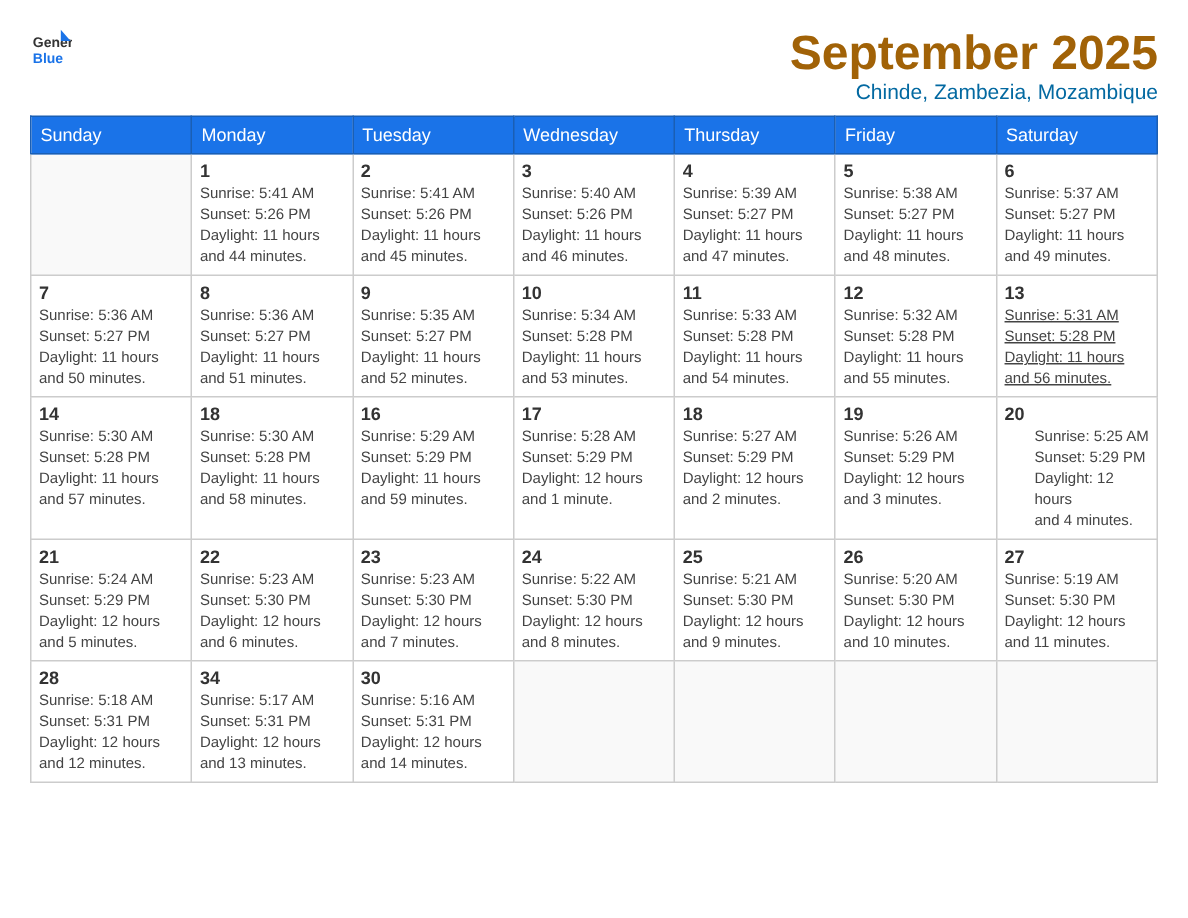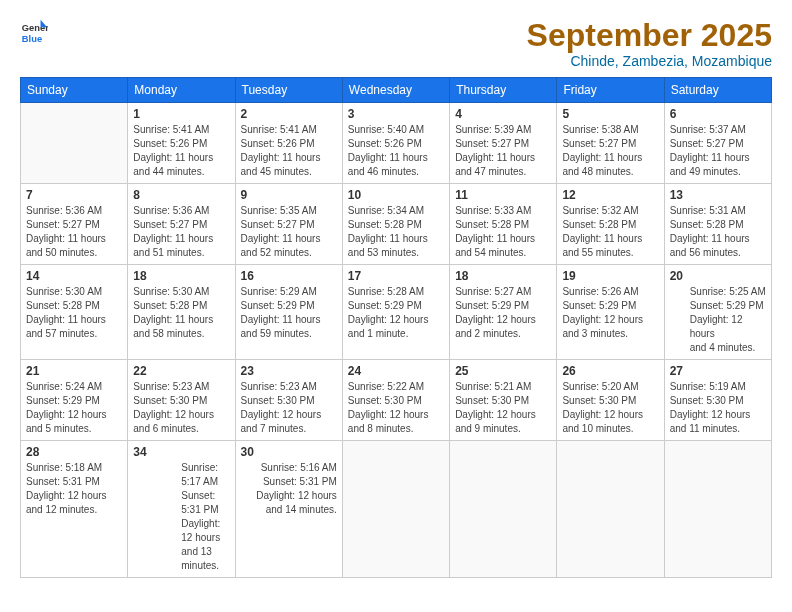--- a/index.html
+++ b/index.html
@@ -199,21 +199,21 @@
           </td>
           <td>
             <div class="day-number">12</div>
             <div class="day-info" style="white-space: pre-line;">Sunrise: 5:32 AM
 Sunset: 5:28 PM
 Daylight: 11 hours
 and 55 minutes.</div>
           </td>
           <td>
             <div class="day-number">13</div>
-            <div class="day-info" style="white-space: pre-line;">Sunrise: 5:31 AM
+            <div class="day-info" style="white-space: pre-line; text-decoration: underline;">Sunrise: 5:31 AM
 Sunset: 5:28 PM
 Daylight: 11 hours
 and 56 minutes.</div>
           </td>
         </tr>
         <tr>
           <td>
             <div class="day-number">14</div>
             <div class="day-info" style="white-space: pre-line;">Sunrise: 5:30 AM
 Sunset: 5:28 PM
@@ -317,28 +317,28 @@
         <tr>
           <td>
             <div class="day-number">28</div>
             <div class="day-info" style="white-space: pre-line;">Sunrise: 5:18 AM
 Sunset: 5:31 PM
 Daylight: 12 hours
 and 12 minutes.</div>
           </td>
           <td>
             <div class="day-number">34</div>
-            <div class="day-info" style="white-space: pre-line; margin-left: 48px;">Sunrise: 5:17 AM
+            <div class="day-info" style="white-space: pre-line;">Sunrise: 5:17 AM
 Sunset: 5:31 PM
 Daylight: 12 hours
 and 13 minutes.</div>
           </td>
           <td>
             <div class="day-number">30</div>
-            <div class="day-info" style="white-space: pre-line; text-align: right;">Sunrise: 5:16 AM
+            <div class="day-info" style="white-space: pre-line;">Sunrise: 5:16 AM
 Sunset: 5:31 PM
 Daylight: 12 hours
 and 14 minutes.</div>
           </td>
           <td class="empty"></td>
           <td class="empty"></td>
           <td class="empty"></td>
           <td class="empty"></td>
         </tr>
       </tbody>

